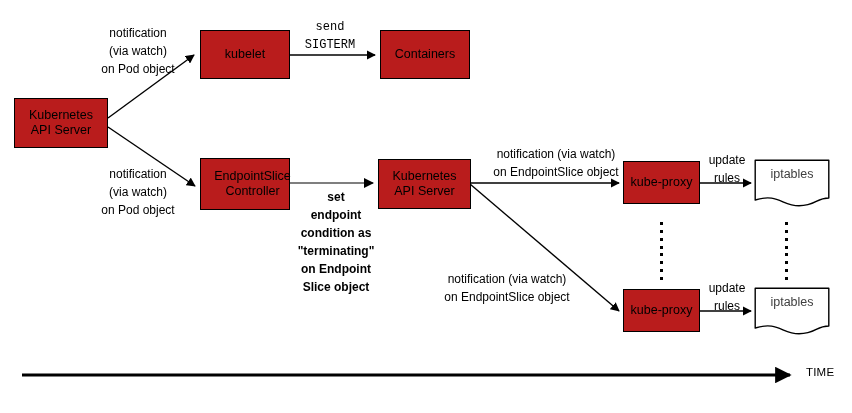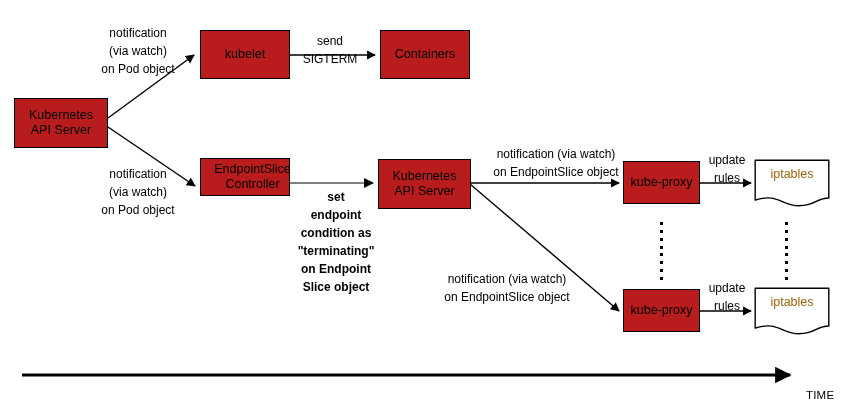--- a/index.html
+++ b/index.html
@@ -46,21 +46,21 @@
     z-index: 3;
   }
   .doc-node .doc-label {
     position: absolute;
     left: 0;
     top: 8px;
     width: 100%;
     text-align: center;
     font-size: 12.5px;
     line-height: 15px;
-    color: #a16207;
+    color: #404040;
   }
   .edge-label {
     position: absolute;
     font-size: 12px;
     line-height: 18px;
     color: #000000;
     white-space: pre-line;
     text-align: center;
     z-index: 4;
   }
@@ -120,21 +120,21 @@
     <line x1="22" y1="375" x2="790" y2="375" stroke="#000000" stroke-width="3" marker-end="url(#arrow-thick)"></line>
   </svg>
 
   <div class="node-box" style="left:14px; top:98px; width:94px; height:50px;">Kubernetes
 API Server</div>
 
   <div class="node-box" style="left:200px; top:30px; width:90px; height:49px;">kubelet</div>
 
   <div class="node-box" style="left:380px; top:30px; width:90px; height:49px;">Containers</div>
 
-  <div class="node-box" style="left:200px; top:158px; width:90px; height:38px;padding-left:15px;">EndpointSlice
+  <div class="node-box" style="left:200px; top:158px; width:90px; height:52px;padding-left:15px;">EndpointSlice
 Controller</div>
 
   <div class="node-box" style="left:378px; top:159px; width:93px; height:50px;">Kubernetes
 API Server</div>
 
   <div class="node-box" style="left:623px; top:161px; width:77px; height:43px;">kube-proxy</div>
 
   <div class="node-box" style="left:623px; top:289px; width:77px; height:43px;">kube-proxy</div>
 
   <div class="doc-node" style="left:754px; top:159px; width:76px; height:48px;">
@@ -148,21 +148,21 @@
     <svg width="76" height="48" viewBox="0 0 76 48" xmlns="http://www.w3.org/2000/svg">
       <path d="M 1.2 1.2 L 74.8 1.2 L 74.8 39 C 62 39 62 46.8 45 46.8 C 28 46.8 24 34 1.2 41 Z" fill="#ffffff" stroke="#000000" stroke-width="1.4" stroke-linejoin="round"></path>
     </svg>
     <span class="doc-label">iptables</span>
   </div>
 
   <div class="edge-label" style="left:82px; top:24px; width:112px;">notification
 (via watch)
 on Pod object</div>
 
-  <div class="edge-label" style="left:295px; top:32px; width:70px;">send
+  <div class="edge-label" style="left:295px; top:18px; width:70px;font-family:Liberation Mono, monospace;">send
 SIGTERM</div>
 
   <div class="edge-label" style="left:82px; top:165px; width:112px;">notification
 (via watch)
 on Pod object</div>
 
   <div class="edge-label" style="left:291px; top:188px; width:90px;font-weight:bold;">set
 endpoint
 condition as
 "terminating"
@@ -196,15 +196,15 @@
     <span></span>
     <span></span>
     <span></span>
     <span></span>
     <span></span>
     <span></span>
     <span></span>
     <span></span>
   </div>
 
-  <div class="time-label" style="left:806px; top:389px;">TIME</div>
+  <div class="time-label" style="left:806px; top:366px;">TIME</div>
 
 </div>
 
 </body></html>

